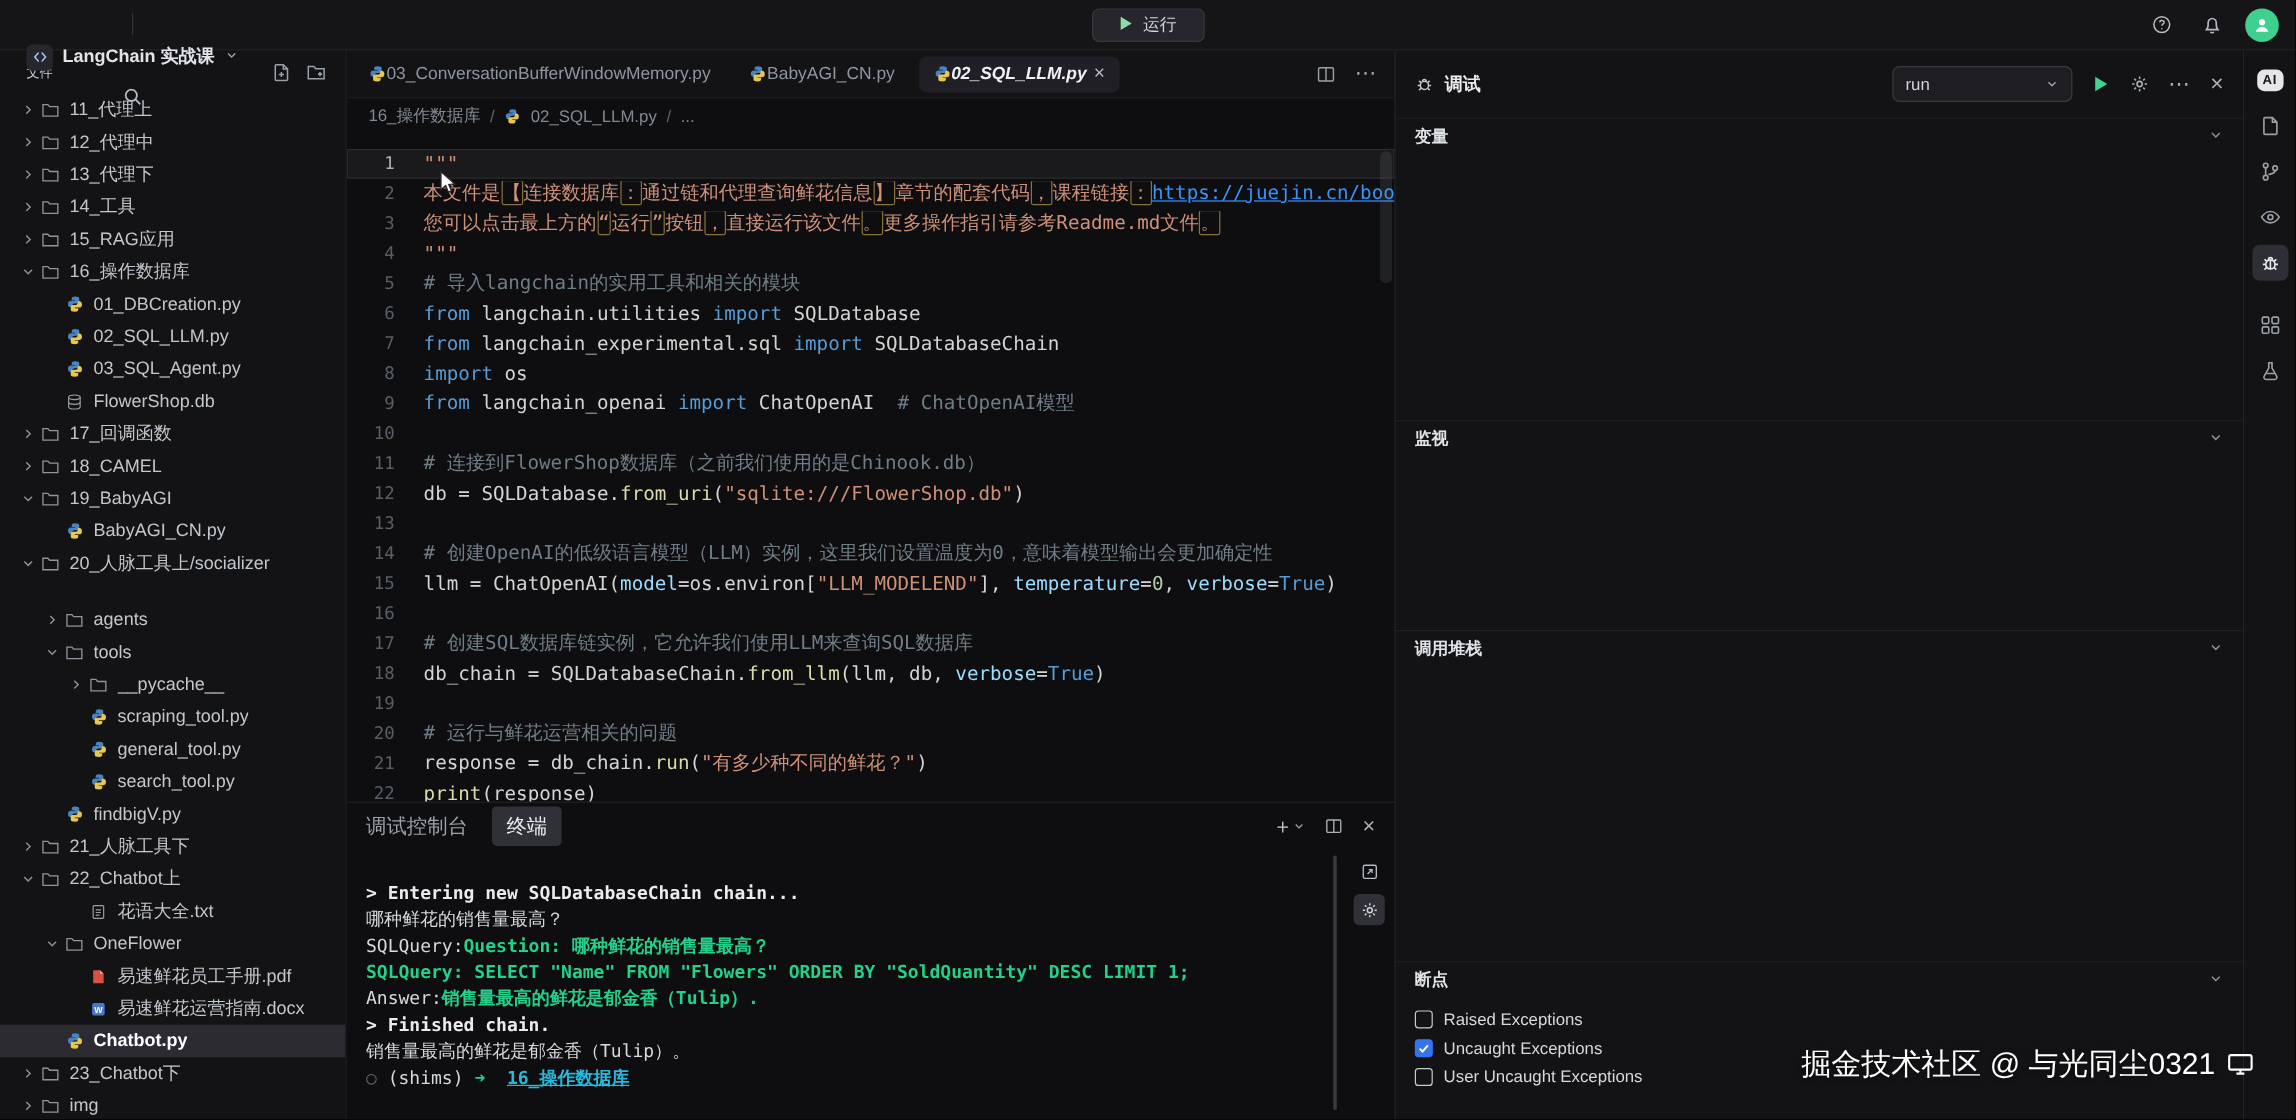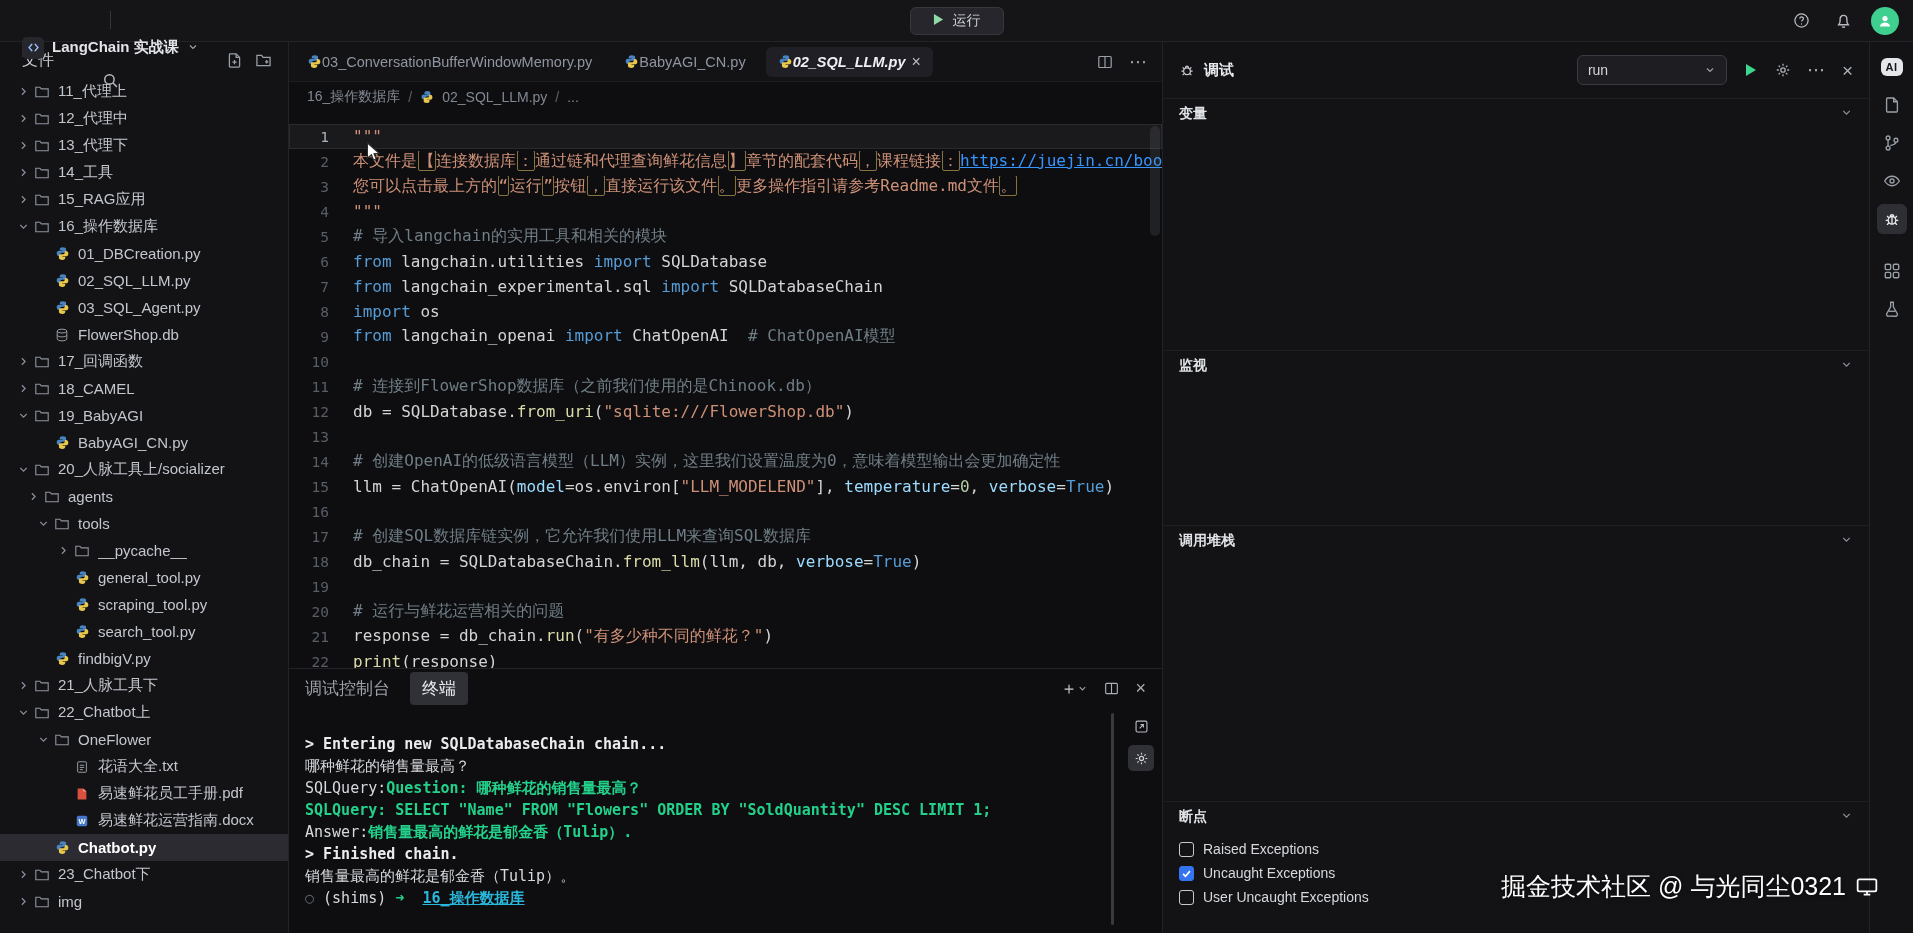--- a/index.html
+++ b/index.html
@@ -17,21 +17,21 @@
   .proj-name{font-size:15px;color:#e2e4e9;font-weight:600;white-space:nowrap;}
   .run-btn{position:absolute;left:50%;top:7px;transform:translateX(-50%);height:28px;padding:0 22px;display:flex;align-items:center;gap:9px;background:#26262c;border:1px solid #37373e;border-radius:6px;color:#ced3da;font-size:14px;cursor:pointer;font-family:inherit;}
   .tb-right{display:flex;align-items:center;gap:14px;}
   .avatar{width:28px;height:28px;border-radius:50%;background:#3fcf8e;display:inline-flex;align-items:center;justify-content:center;cursor:pointer;}
 
   .main{display:flex;height:891px;}
 
   
   .sidebar{width:289px;background:#131316;border-right:1px solid #232327;flex:none;display:flex;flex-direction:column;overflow:hidden;}
   .sidebar-head{height:36px;flex:none;display:flex;align-items:center;padding:0 16px 0 22px;}
-  .sidebar-title{font-size:16px;color:#c9cdd3;}
+  .sidebar-title{font-size:11px;color:#c9cdd3;}
   .sidebar-actions{margin-left:auto;display:flex;gap:12px;align-items:center;}
   .sb-icon{display:inline-flex;cursor:pointer;}
   .tree{flex:1;overflow:hidden;}
   .trow{height:27px;display:flex;align-items:center;font-size:15px;color:#c2c6cd;cursor:pointer;white-space:nowrap;padding-right:6px;}
   .trow.sel{background:#2b2b31;color:#ffffff;font-weight:600;}
   .twist{width:18px;flex:none;display:inline-flex;align-items:center;justify-content:center;}
   .ficon{width:20px;flex:none;display:inline-flex;align-items:center;justify-content:center;margin-right:6px;}
   .tlabel{overflow:hidden;text-overflow:ellipsis;}
 
   
@@ -386,21 +386,21 @@
                 <path d="M4 6l4 4 4-4"></path>
               </svg>
             </span>
             <span class="ficon">
               <svg width="16" height="16" viewBox="0 0 16 16" fill="none" stroke="#8f959e" stroke-width="1.1">
                 <path d="M1.8 3.2h4.1l1.4 1.7h6.9v7.9H1.8z"></path>
               </svg>
             </span>
             <span class="tlabel">20_人脉工具上/socializer</span>
           </div>
-          <div class="trow" style="padding-left: 24px;">
+          <div class="trow" style="padding-left: 34px; margin-top: 20px;">
             <span class="twist">
               <svg width="13" height="13" viewBox="0 0 16 16" fill="none" stroke="#8b919c" stroke-width="1.5">
                 <path d="M6 4l4 4-4 4"></path>
               </svg>
             </span>
             <span class="ficon">
               <svg width="16" height="16" viewBox="0 0 16 16" fill="none" stroke="#8f959e" stroke-width="1.1">
                 <path d="M1.8 3.2h4.1l1.4 1.7h6.9v7.9H1.8z"></path>
               </svg>
             </span>
@@ -433,31 +433,31 @@
             <span class="tlabel">__pycache__</span>
           </div>
           <div class="trow" style="padding-left: 54px;">
             <span class="twist"></span>
             <span class="ficon">
               <svg width="15" height="15" viewBox="0 0 16 16">
                 <path d="M7.9 1.2c-1.8 0-2.8.8-2.8 2v1.3h3v.5H4.2c-1.3 0-2.4.8-2.4 2.8s1.1 2.9 2.4 2.9h1.3V9.2c0-1 .9-1.9 1.9-1.9h2.8c.9 0 1.6-.7 1.6-1.6V3.2c0-1.2-1-2-3.9-2z" fill="#4a84c0"></path>
                 <path d="M8.1 14.8c1.8 0 2.8-.8 2.8-2v-1.3h-3V11h3.9c1.3 0 2.4-.8 2.4-2.8S13.1 5.3 11.8 5.3h-1.3v1.5c0 1-.9 1.9-1.9 1.9H5.8c-.9 0-1.6.7-1.6 1.6v2.5c0 1.2 1 2 3.9 2z" fill="#e8c74c"></path>
               </svg>
             </span>
-            <span class="tlabel">general_tool.py</span>
+            <span class="tlabel">scraping_tool.py</span>
           </div>
           <div class="trow" style="padding-left: 54px;">
             <span class="twist"></span>
             <span class="ficon">
               <svg width="15" height="15" viewBox="0 0 16 16">
                 <path d="M7.9 1.2c-1.8 0-2.8.8-2.8 2v1.3h3v.5H4.2c-1.3 0-2.4.8-2.4 2.8s1.1 2.9 2.4 2.9h1.3V9.2c0-1 .9-1.9 1.9-1.9h2.8c.9 0 1.6-.7 1.6-1.6V3.2c0-1.2-1-2-3.9-2z" fill="#4a84c0"></path>
                 <path d="M8.1 14.8c1.8 0 2.8-.8 2.8-2v-1.3h-3V11h3.9c1.3 0 2.4-.8 2.4-2.8S13.1 5.3 11.8 5.3h-1.3v1.5c0 1-.9 1.9-1.9 1.9H5.8c-.9 0-1.6.7-1.6 1.6v2.5c0 1.2 1 2 3.9 2z" fill="#e8c74c"></path>
               </svg>
             </span>
-            <span class="tlabel">scraping_tool.py</span>
+            <span class="tlabel">general_tool.py</span>
           </div>
           <div class="trow" style="padding-left: 54px;">
             <span class="twist"></span>
             <span class="ficon">
               <svg width="15" height="15" viewBox="0 0 16 16">
                 <path d="M7.9 1.2c-1.8 0-2.8.8-2.8 2v1.3h3v.5H4.2c-1.3 0-2.4.8-2.4 2.8s1.1 2.9 2.4 2.9h1.3V9.2c0-1 .9-1.9 1.9-1.9h2.8c.9 0 1.6-.7 1.6-1.6V3.2c0-1.2-1-2-3.9-2z" fill="#4a84c0"></path>
                 <path d="M8.1 14.8c1.8 0 2.8-.8 2.8-2v-1.3h-3V11h3.9c1.3 0 2.4-.8 2.4-2.8S13.1 5.3 11.8 5.3h-1.3v1.5c0 1-.9 1.9-1.9 1.9H5.8c-.9 0-1.6.7-1.6 1.6v2.5c0 1.2 1 2 3.9 2z" fill="#e8c74c"></path>
               </svg>
             </span>
             <span class="tlabel">search_tool.py</span>
@@ -491,42 +491,42 @@
                 <path d="M4 6l4 4 4-4"></path>
               </svg>
             </span>
             <span class="ficon">
               <svg width="16" height="16" viewBox="0 0 16 16" fill="none" stroke="#8f959e" stroke-width="1.1">
                 <path d="M1.8 3.2h4.1l1.4 1.7h6.9v7.9H1.8z"></path>
               </svg>
             </span>
             <span class="tlabel">22_Chatbot上</span>
           </div>
-          <div class="trow" style="padding-left: 34px;">
-            <span class="twist">
-              <svg width="13" height="13" viewBox="0 0 16 16" fill="none" stroke="#8b919c" stroke-width="1.5">
-                <path d="M4 6l4 4 4-4"></path>
-              </svg>
-            </span>
-            <span class="ficon">
-              <svg width="16" height="16" viewBox="0 0 16 16" fill="none" stroke="#8f959e" stroke-width="1.1">
-                <path d="M1.8 3.2h4.1l1.4 1.7h6.9v7.9H1.8z"></path>
-              </svg>
-            </span>
-            <span class="tlabel">OneFlower</span>
-          </div>
           <div class="trow" style="padding-left: 54px;">
             <span class="twist"></span>
             <span class="ficon">
               <svg width="14" height="14" viewBox="0 0 16 16" fill="none" stroke="#9aa0a8" stroke-width="1.1">
                 <rect x="3" y="2" width="10" height="12" rx="1"></rect>
                 <path d="M5.5 6h5M5.5 8.5h5M5.5 11h3.5"></path>
               </svg>
             </span>
             <span class="tlabel">花语大全.txt</span>
+          </div>
+          <div class="trow" style="padding-left: 34px;">
+            <span class="twist">
+              <svg width="13" height="13" viewBox="0 0 16 16" fill="none" stroke="#8b919c" stroke-width="1.5">
+                <path d="M4 6l4 4 4-4"></path>
+              </svg>
+            </span>
+            <span class="ficon">
+              <svg width="16" height="16" viewBox="0 0 16 16" fill="none" stroke="#8f959e" stroke-width="1.1">
+                <path d="M1.8 3.2h4.1l1.4 1.7h6.9v7.9H1.8z"></path>
+              </svg>
+            </span>
+            <span class="tlabel">OneFlower</span>
           </div>
           <div class="trow" style="padding-left: 54px;">
             <span class="twist"></span>
             <span class="ficon">
               <svg width="14" height="14" viewBox="0 0 16 16">
                 <path d="M3 1.8h6.5L13 5.2v9H3z" fill="#d8503f"></path>
                 <path d="M9.5 1.8v3.4H13z" fill="#f2a08c"></path>
               </svg>
             </span>
             <span class="tlabel">易速鲜花员工手册.pdf</span>

